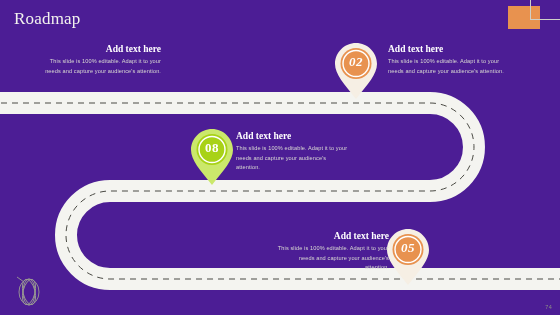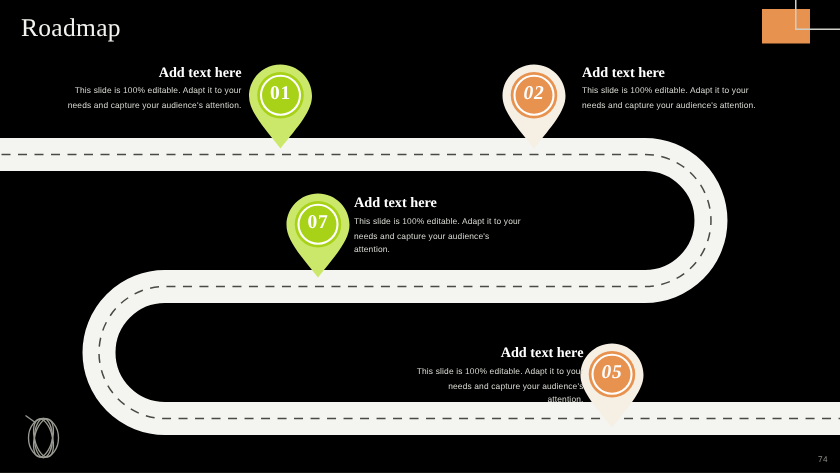--- a/index.html
+++ b/index.html
@@ -10,21 +10,21 @@
   body {
     width: 560px;
     height: 315px;
     overflow: hidden;
     font-family: "Liberation Sans", sans-serif;
   }
   #slide {
     position: relative;
     width: 560px;
     height: 315px;
-    background: #000000;
+    background: #4c1d95;
     overflow: hidden;
   }
 
   
   #page-title {
     position: absolute;
     left: 14px;
     top: 10px;
     font-family: "Liberation Serif", serif;
     font-size: 17px;
@@ -170,45 +170,37 @@
 
       <path d="M -10 103
                L 430 103
                A 44 44 0 0 1 430 191
                L 110 191
                A 44 44 0 0 0 110 279
                L 575 279" fill="none" stroke="#4a4a44" stroke-width="1" stroke-dasharray="6 5" stroke-linecap="butt"></path>
     </svg>
   </div>
 
-  <div class="pin green" id="pin-01">
-    <svg width="44" height="58" viewBox="0 0 44 58" xmlns="http://www.w3.org/2000/svg">
-      <path d="M22 1 C10.4 1 1 10.4 1 22 C1 32 10 42 22 57 C34 42 43 32 43 22 C43 10.4 33.6 1 22 1 Z" fill="#cbe86b"></path>
-      <circle cx="22" cy="21.5" r="15.5" fill="#a8d217"></circle>
-      <circle cx="22" cy="21.5" r="13" fill="none" stroke="#ffffff" stroke-width="1.4"></circle>
-    </svg>
-    <div class="pin-number">01</div>
-  </div>
 
   <div class="pin orange" id="pin-02">
     <svg width="44" height="58" viewBox="0 0 44 58" xmlns="http://www.w3.org/2000/svg">
       <path d="M22 1 C10.4 1 1 10.4 1 22 C1 32 10 42 22 57 C34 42 43 32 43 22 C43 10.4 33.6 1 22 1 Z" fill="#f6efe4"></path>
       <circle cx="22" cy="21.5" r="15.5" fill="#e8924f"></circle>
       <circle cx="22" cy="21.5" r="13" fill="none" stroke="#ffffff" stroke-width="1.4"></circle>
     </svg>
     <div class="pin-number">02</div>
   </div>
 
   <div class="pin green" id="pin-03">
     <svg width="44" height="58" viewBox="0 0 44 58" xmlns="http://www.w3.org/2000/svg">
       <path d="M22 1 C10.4 1 1 10.4 1 22 C1 32 10 42 22 57 C34 42 43 32 43 22 C43 10.4 33.6 1 22 1 Z" fill="#cbe86b"></path>
       <circle cx="22" cy="21.5" r="15.5" fill="#a8d217"></circle>
       <circle cx="22" cy="21.5" r="13" fill="none" stroke="#ffffff" stroke-width="1.4"></circle>
     </svg>
-    <div class="pin-number">07</div>
+    <div class="pin-number">08</div>
   </div>
 
   <div class="pin orange" id="pin-04">
     <svg width="44" height="58" viewBox="0 0 44 58" xmlns="http://www.w3.org/2000/svg">
       <path d="M22 1 C10.4 1 1 10.4 1 22 C1 32 10 42 22 57 C34 42 43 32 43 22 C43 10.4 33.6 1 22 1 Z" fill="#f6efe4"></path>
       <circle cx="22" cy="21.5" r="15.5" fill="#e8924f"></circle>
       <circle cx="22" cy="21.5" r="13" fill="none" stroke="#ffffff" stroke-width="1.4"></circle>
     </svg>
     <div class="pin-number">05</div>
   </div>

